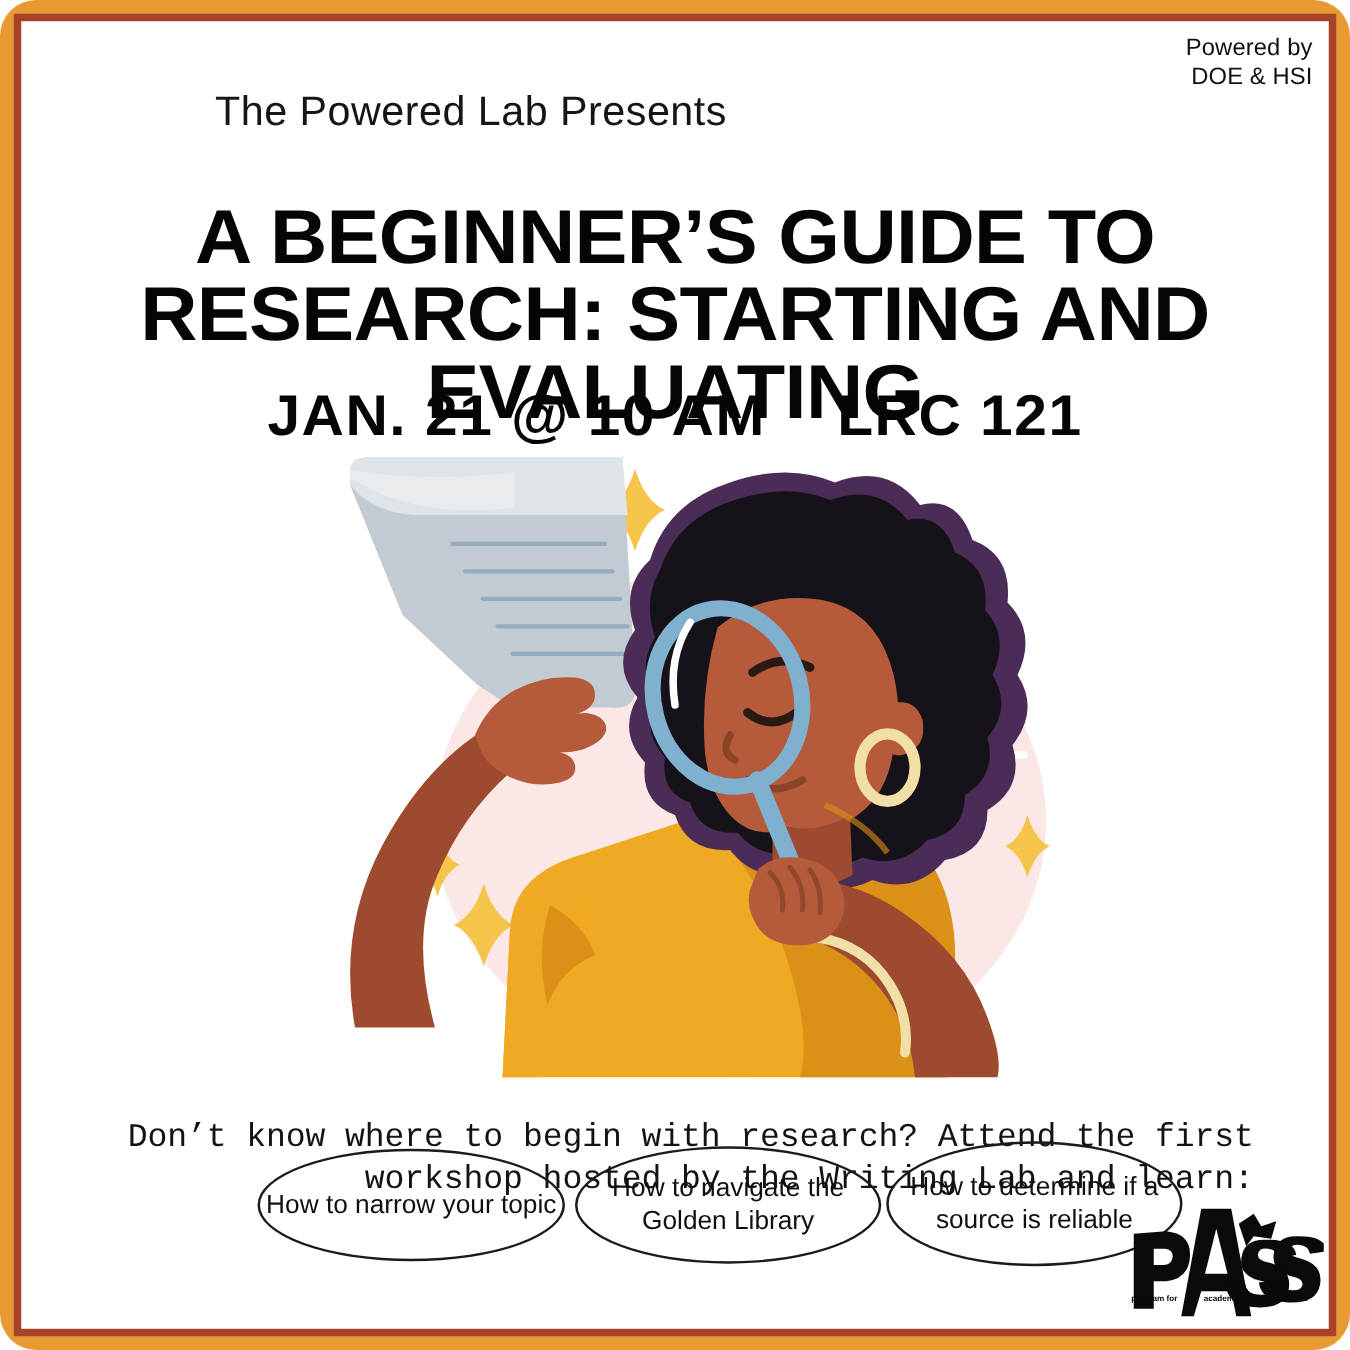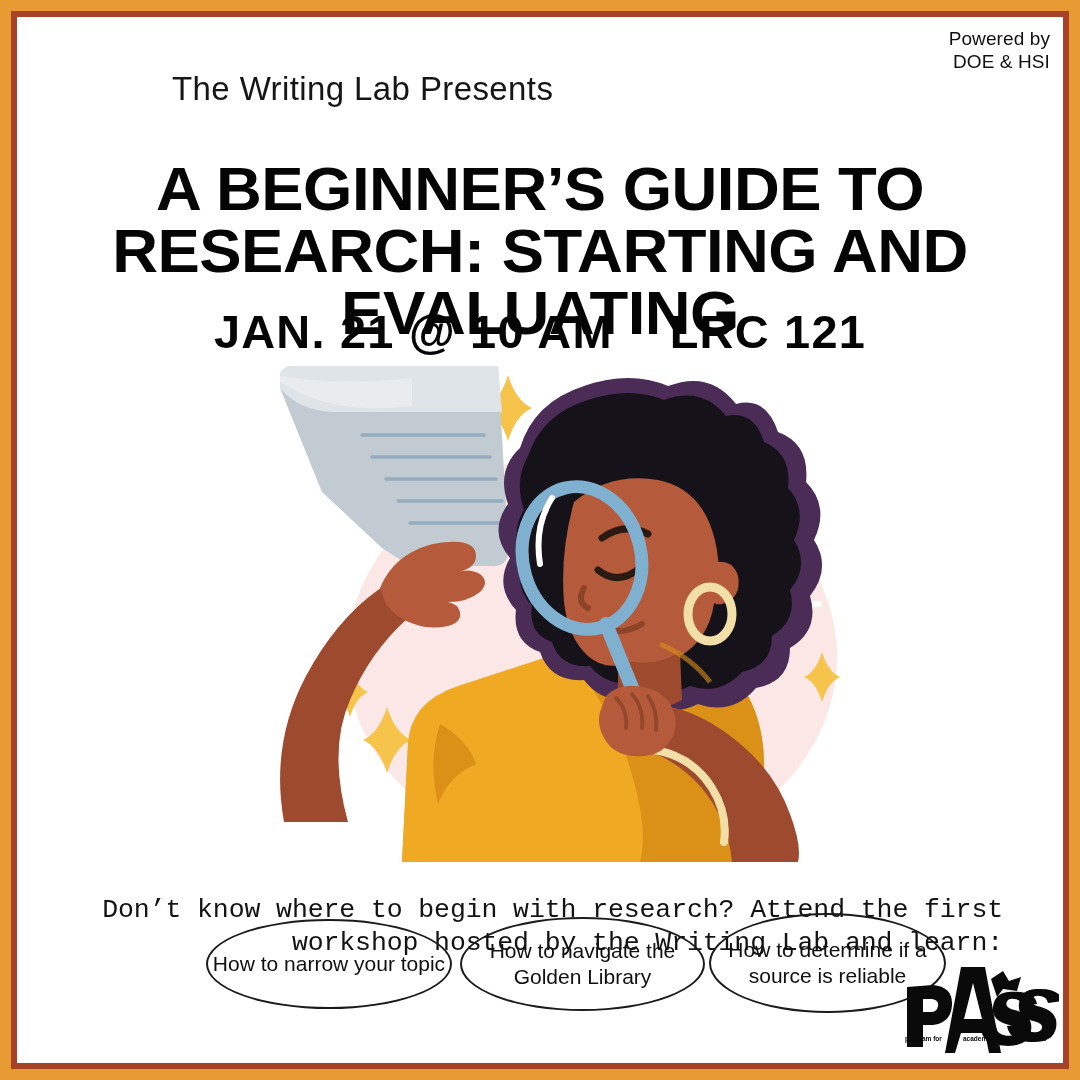--- a/index.html
+++ b/index.html
@@ -5,20 +5,21 @@
 <style>
   html,body{margin:0;padding:0;background:#ffffff;}
   body{font-family:"Liberation Sans", sans-serif;}
 
   #poster{
     position:relative;
     width:1080px;height:1080px;
     overflow:hidden;
     background:#E89A33;           
     box-sizing:border-box;
+    border-radius:29px;
   }
   
   #keyline{
     position:absolute;
     left:11px;top:11px;right:11px;bottom:11px;
     background:#A8432A;
   }
   #card{
     position:absolute;
     left:17px;top:17px;right:17px;bottom:17px;
@@ -113,21 +114,21 @@
 <div id="poster">
   <div id="keyline"></div>
 
   <div id="card">
 
     <div class="powered">
       <div>Powered by</div>
       <div>DOE &amp; HSI</div>
     </div>
 
-    <div class="presents">The Writing Lab Presents</div>
+    <div class="presents">The Powered Lab Presents</div>
 
     <h1 class="headline">A BEGINNER’S GUIDE TO RESEARCH: STARTING AND EVALUATING</h1>
 
     <div class="datetime">JAN. 21 @ 10 AM    LRC 121</div>
 
     <div id="illo">
       <svg viewBox="0 0 600 510" xmlns="http://www.w3.org/2000/svg" aria-hidden="true">
         <defs>
           <clipPath id="blobClip">
             <ellipse cx="330" cy="305" rx="245" ry="205"></ellipse>

